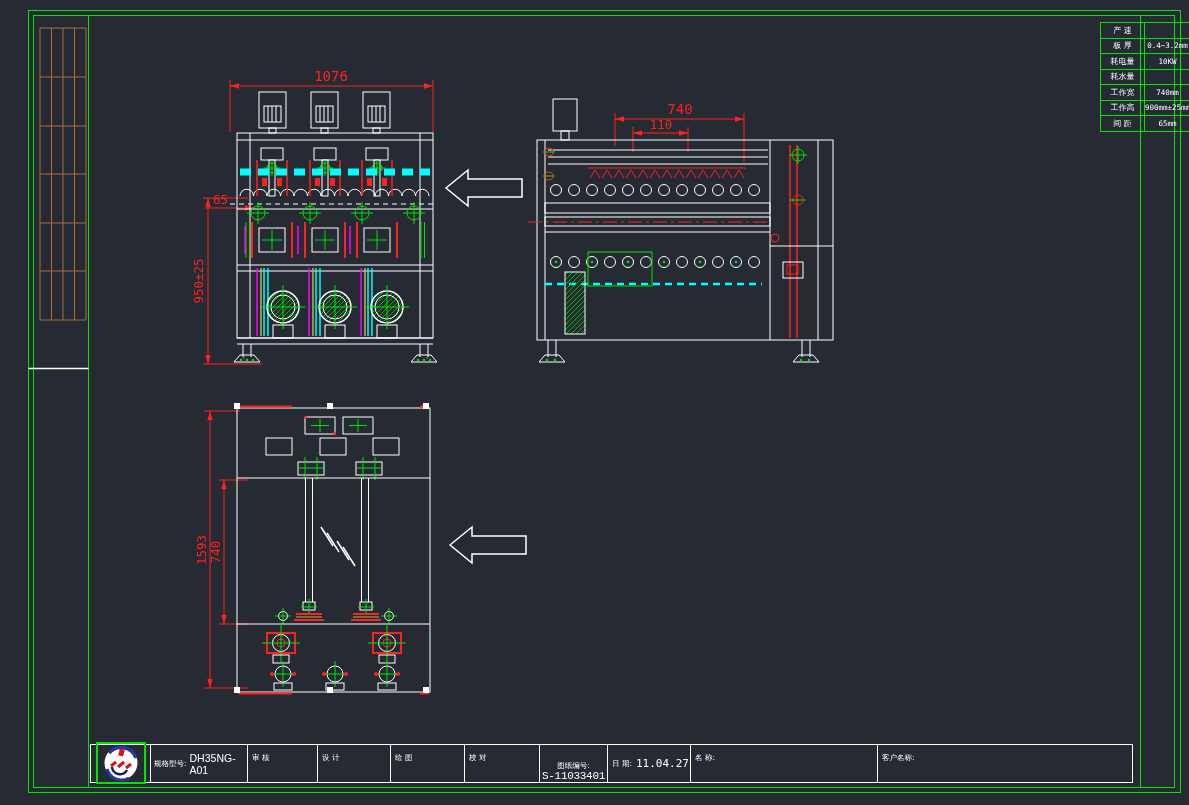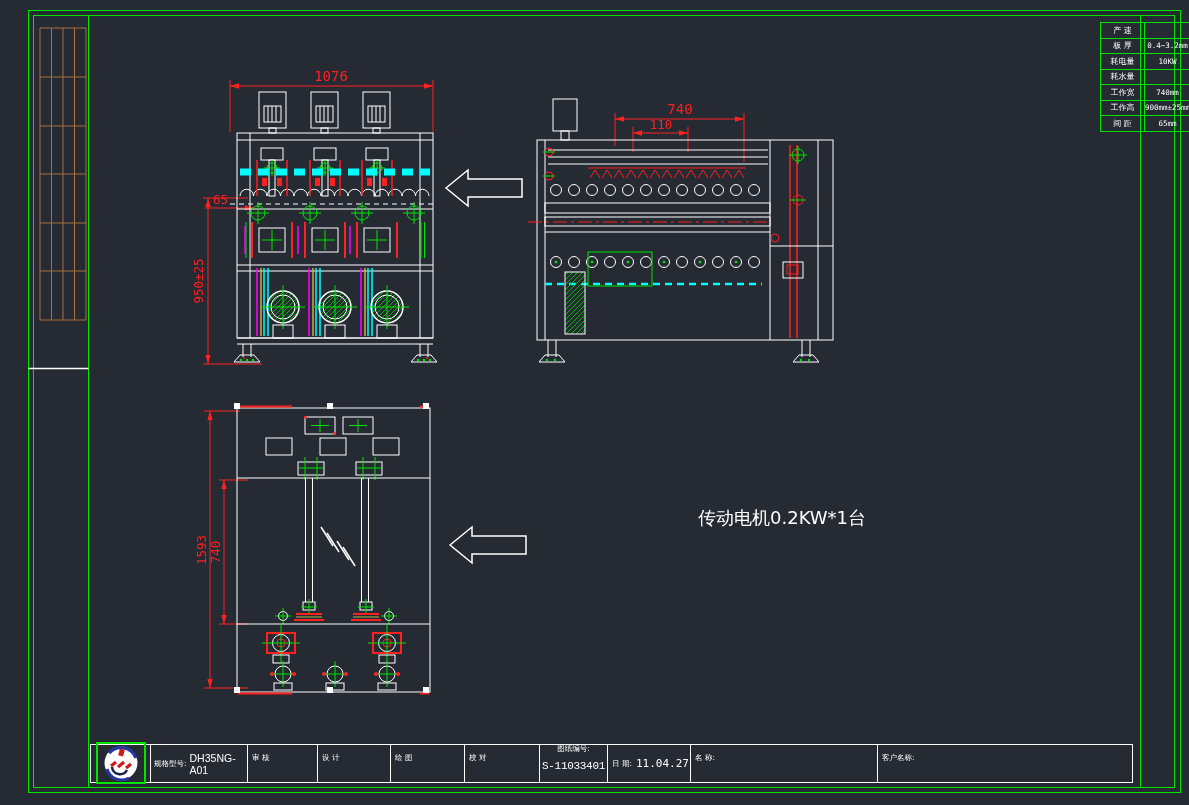--- a/index.html
+++ b/index.html
@@ -48,21 +48,21 @@
   .lab{font-size:7.5px;color:#fff;line-height:1;white-space:nowrap}
   .lab-top{position:absolute;left:4px;top:9px}
   .c-logo{width:60px;justify-content:center}
   .logo-box{width:50px;height:42px;border:2px solid var(--line-green);
             display:flex;align-items:center;justify-content:center;margin-top:-2px}
   .c-company{width:138px;justify-content:center;font-size:14px;
              letter-spacing:-0.5px;white-space:nowrap}
   .c-model{width:97px;padding-left:3px;gap:3px}
   .c-model .val{font-family:Liberation Sans, sans-serif;font-size:10.5px}
   .c-field{width:70px} .c-field2{width:73px} .c-field3{width:74px} .c-field4{width:75px}
-  .c-dno{width:68px;flex-direction:column;justify-content:flex-start;gap:7px}
+  .c-dno{width:68px;flex-direction:column;justify-content:flex-end;gap:1px}
   .c-dno .val{font-family:Liberation Mono, monospace;font-size:11px;letter-spacing:-0.3px}
   .c-date{width:83px;padding-left:4px;gap:4px}
   .c-date .val{font-family:"DejaVu Sans Mono",monospace;font-size:11px}
   .c-name{width:187px;justify-content:center}
   .c-name .val{font-size:23px;letter-spacing:2px;white-space:nowrap;padding-left:14px}
   .c-cust{width:118px}
 </style>
 </head>
 <body>
 
@@ -517,21 +517,20 @@
   <div class="spec-cell spec-val"></div>
   <div class="spec-cell">工作宽</div>
   <div class="spec-cell spec-val">740mm</div>
   <div class="spec-cell">工作高</div>
   <div class="spec-cell spec-val">900mm±25mm</div>
   <div class="spec-cell">间 距</div>
   <div class="spec-cell spec-val">65mm</div>
 </div>
 
 <div class="note">
-  <div class="ind">传动电机0.2KW*1台</div>
 </div>
 
 <div class="tblock">
   <div class="tcell c-logo">
     <div class="logo-box">
       <svg width="44" height="36" viewBox="0 0 44 36">
         <circle cx="22" cy="18" r="16.5" fill="#ffffff"></circle>
         <path d="M10 8 A16 16 0 0 1 37 13" stroke="#2438a0" stroke-width="3.5" fill="none"></path>
         <path d="M8 24 A15 15 0 0 0 30 33" stroke="#2438a0" stroke-width="3" fill="none"></path>
         <path d="M13 22a8 8 0 0 0 15 3" stroke="#1a1f4e" stroke-width="2.5" fill="none"></path>

